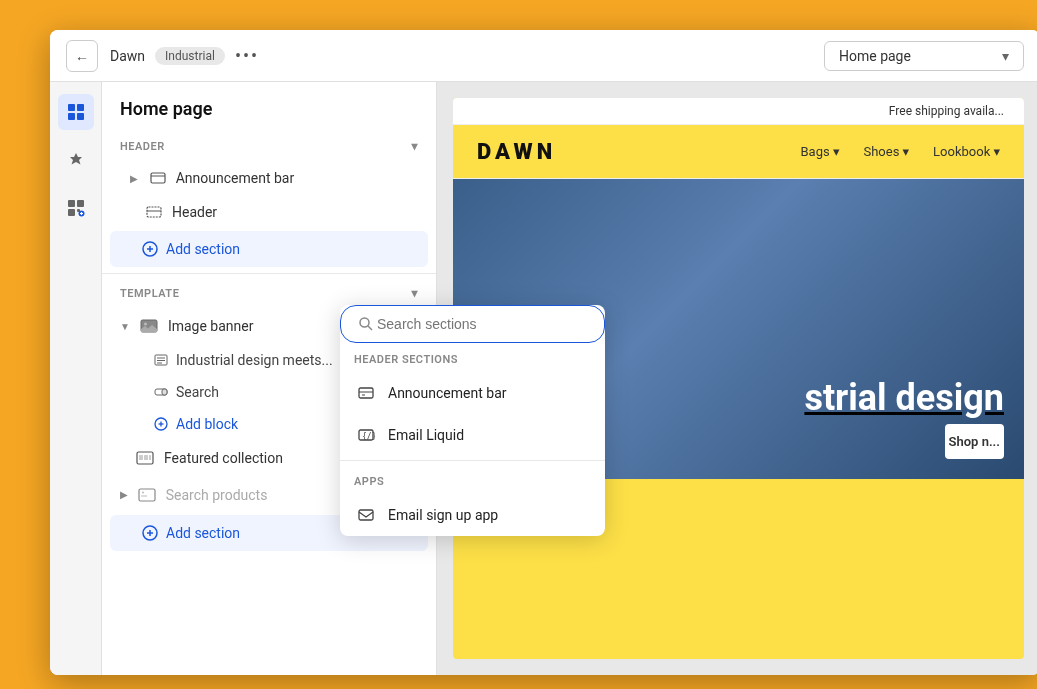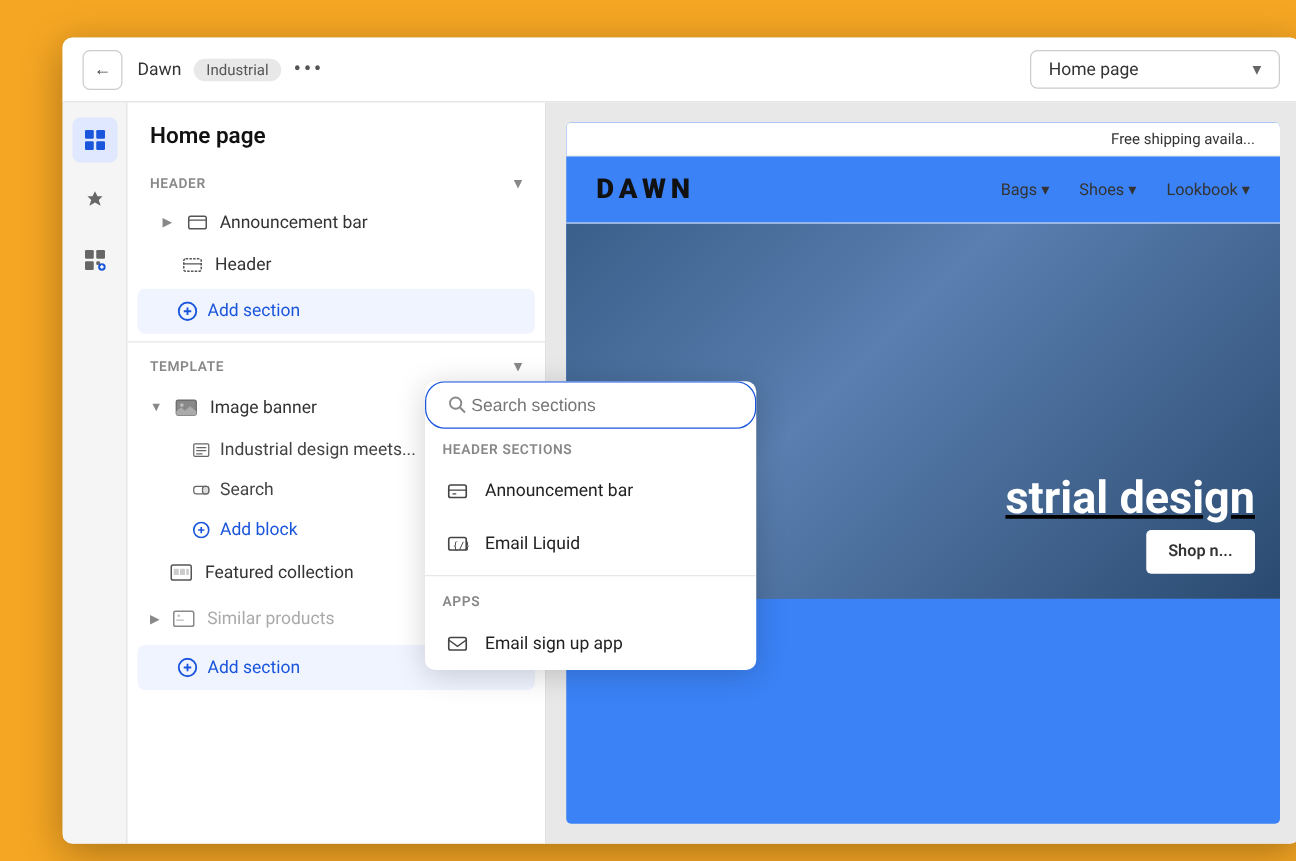--- a/index.html
+++ b/index.html
@@ -219,21 +219,21 @@
     }
 
     
     .preview-area {
       flex: 1;
       background: #e8e8e8;
       position: relative;
       overflow: hidden;
     }
     .preview-inner {
-      background: #3b82f6;
+      background: #fde047;
       margin: 16px;
       border-radius: 4px;
       overflow: hidden;
       height: calc(100% - 32px);
       position: relative;
     }
     .preview-announcement {
       background: #fff;
       text-align: right;
       padding: 6px 20px;
@@ -296,21 +296,21 @@
       margin-top: 6px;
     }
     .preview-hero-btn {
       position: absolute;
       bottom: 20px;
       right: 20px;
       background: #fff;
       color: #333;
       font-weight: 600;
       font-size: 13px;
-      padding: 10px 18px;
+      padding: 10px 4px;
       border-radius: 4px;
     }
 
     
     .search-popup {
       position: absolute;
       top: 305px;
       left: 340px;
       width: 265px;
       background: #fff;
@@ -497,21 +497,21 @@
 
       <div class="template-section-item">
         <span class="expand-arrow">▶</span>
         <span class="section-item-icon">
           <svg width="18" height="18" viewBox="0 0 18 18" fill="none">
             <rect x="1" y="3" width="16" height="12" rx="1.5" stroke="#888" stroke-width="1.2" fill="none"></rect>
             <circle cx="5" cy="6.5" r="1" fill="#bbb"></circle>
             <line x1="3" y1="10" x2="9" y2="10" stroke="#bbb" stroke-width="1"></line>
           </svg>
         </span>
-        <span style="color:#aaa;">Similar products</span>
+        <span style="color:#aaa;">Search products</span>
         <span class="eye-slash">
           <svg width="16" height="16" viewBox="0 0 16 16" fill="none">
             <path d="M1 8C1 8 3.5 3.5 8 3.5C12.5 3.5 15 8 15 8C15 8 12.5 12.5 8 12.5C3.5 12.5 1 8 1 8Z" stroke="#aaa" stroke-width="1.2" fill="none"></path>
             <circle cx="8" cy="8" r="2" stroke="#aaa" stroke-width="1.2" fill="none"></circle>
             <line x1="2" y1="2" x2="14" y2="14" stroke="#aaa" stroke-width="1.2"></line>
           </svg>
         </span>
       </div>
 
       <div class="add-section-btn">

